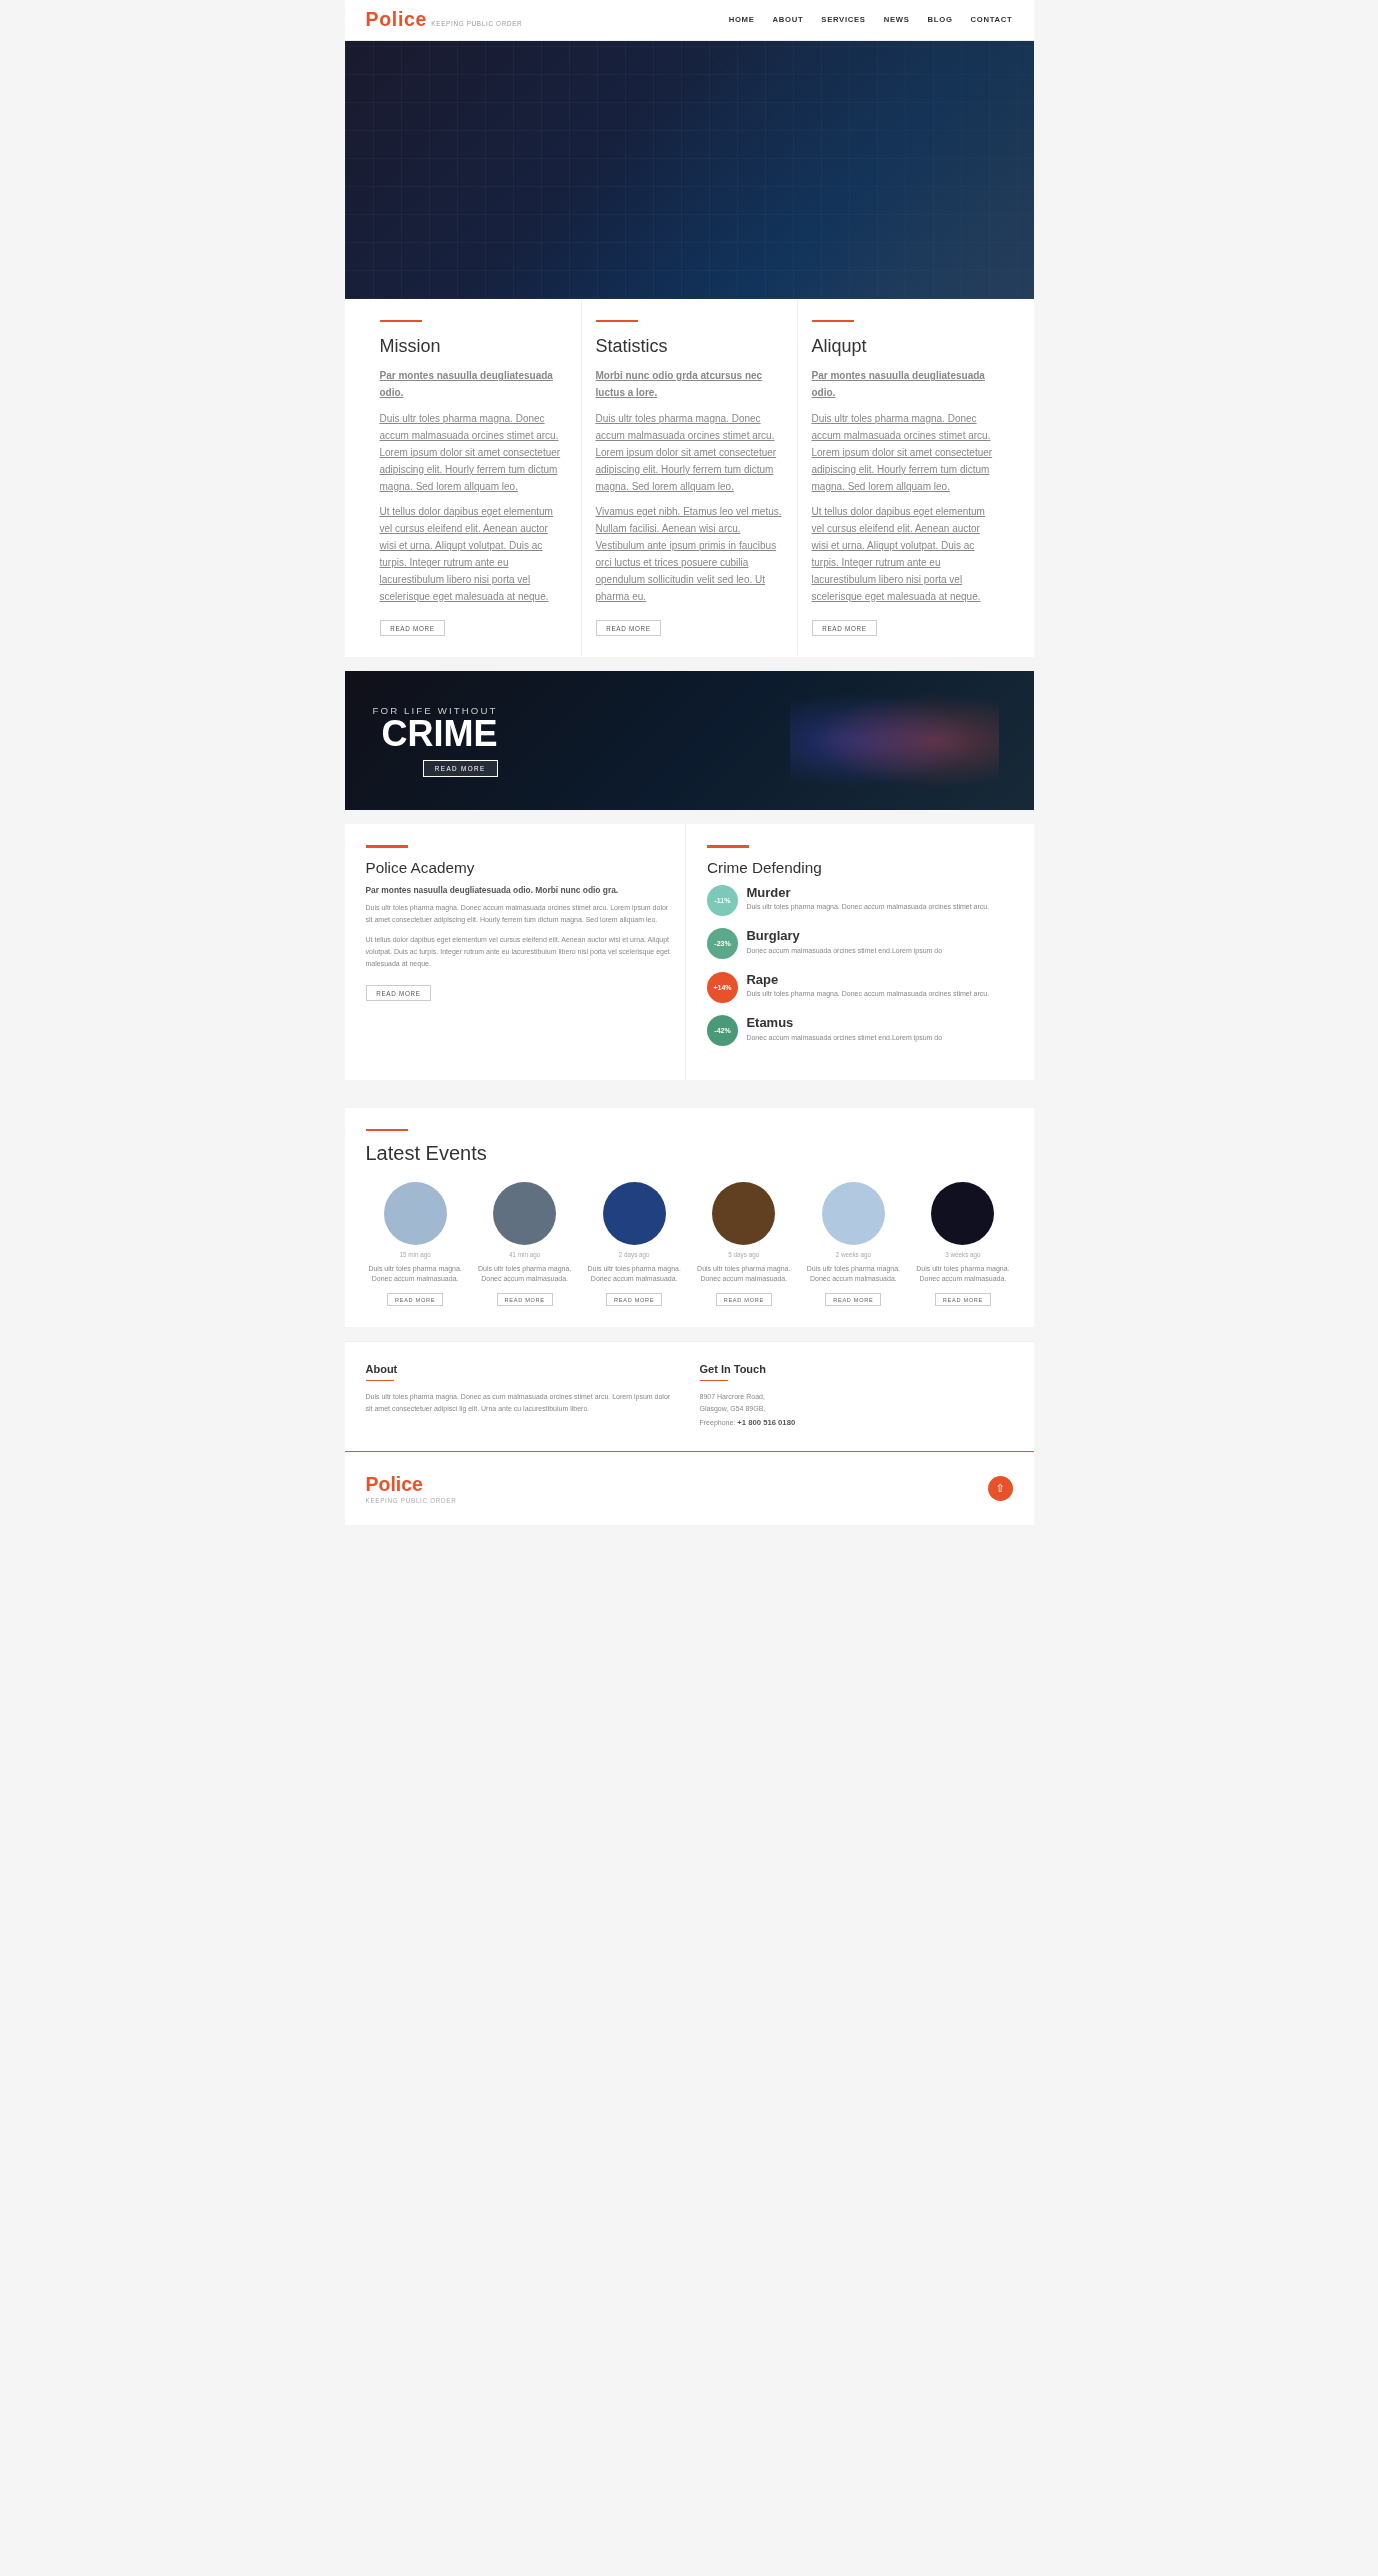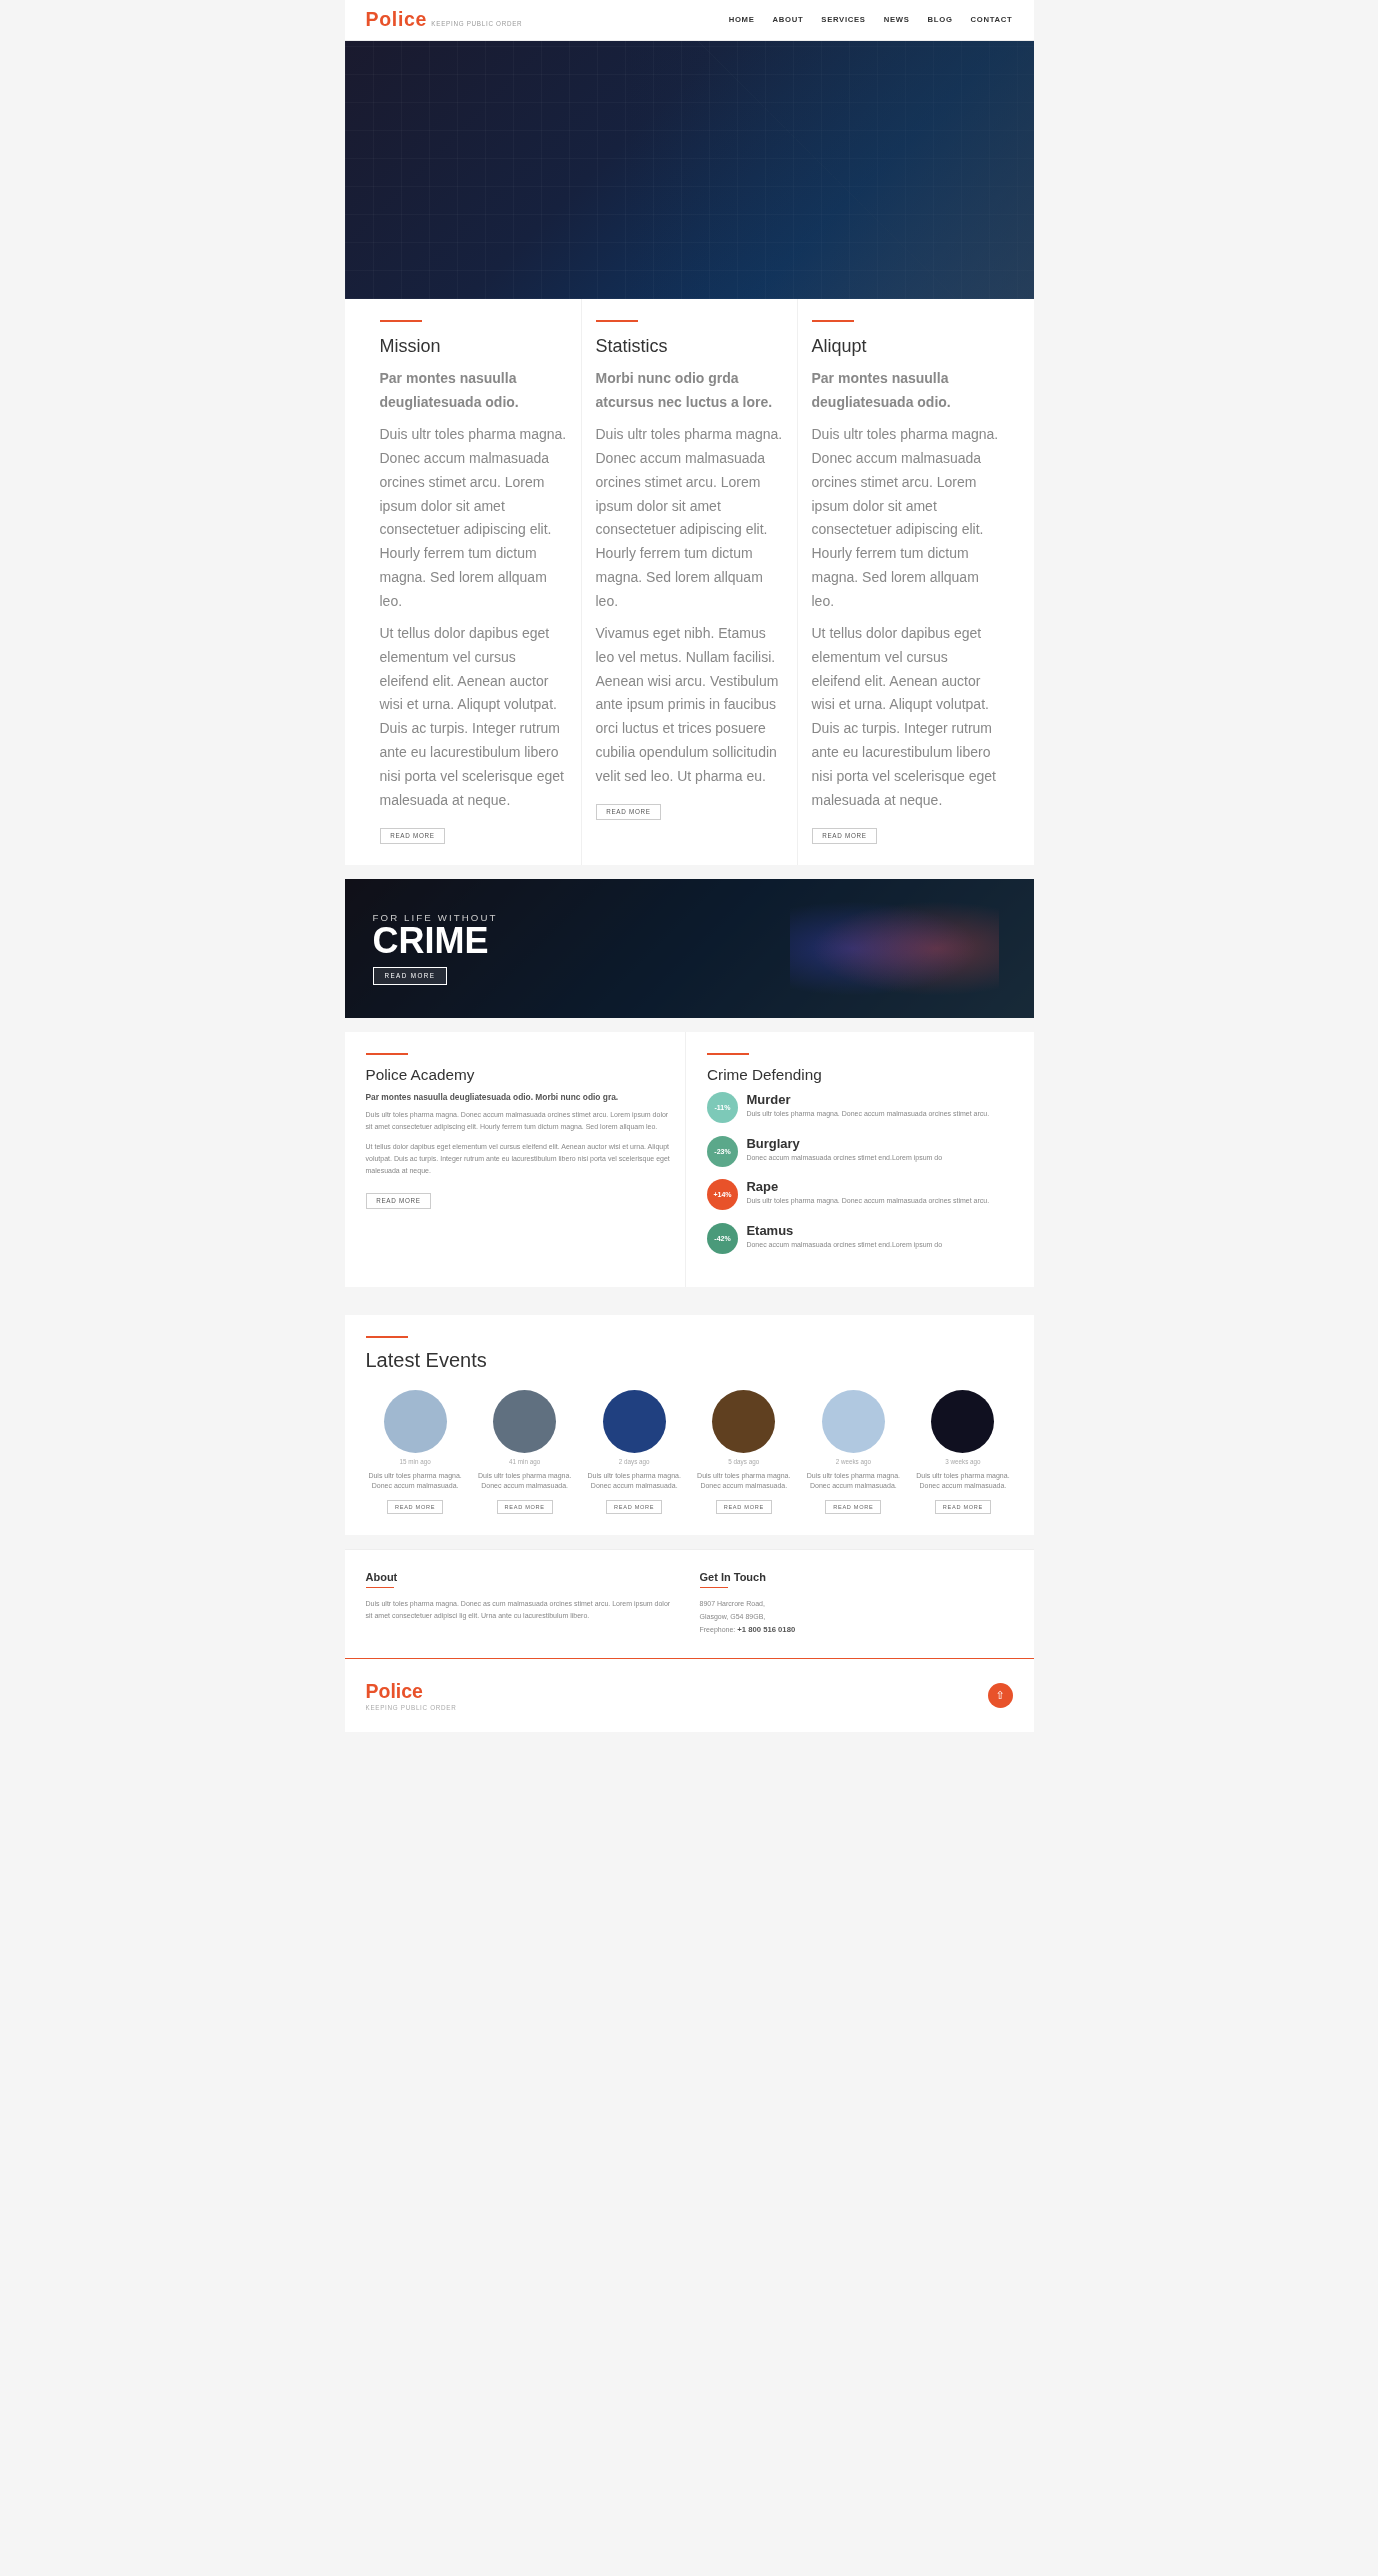--- a/index.html
+++ b/index.html
@@ -41,21 +41,21 @@
       font-size: 7px; letter-spacing: 1.4px; text-transform: uppercase;
       cursor: pointer; background: transparent; display: inline-block;
     }
 
     
     .three-cols { display: flex; gap: 0; background: #fff; padding: 0 21px; }
     .col-third { flex: 1; padding: 21px 14px; border-right: 0.7px solid #f0f0f0; }
     .col-third:last-child { border-right: none; }
     .col-accent-bar { height: 2.1px; background: #e8522a; width: 42px; margin-bottom: 14px; }
     .col-title { font-size: 18px; font-weight: 300; color: #333; margin-bottom: 10.4px; }
-    .col-text { font-size: 14px; color: #888; line-height: 1.7; margin-bottom: 8.4px; }
+    .col-text { font-size: 10px; color: #888; line-height: 1.7; margin-bottom: 8.4px; text-decoration: underline; }
     .btn-small {
       border: 0.7px solid #ccc; color: #555; padding: 3.5px 9.7px;
       font-size: 6.3px; letter-spacing: 0.7px; text-transform: uppercase;
       cursor: pointer; background: transparent; display: inline-block;
       margin-top: 7px;
     }
 
     
     .crime-banner {
       margin: 0; height: 139px;
@@ -64,21 +64,21 @@
     }
     .crime-banner-bg {
       position: absolute; right: 0; top: 0; bottom: 0; left: 0;
       background: rgba(10,10,10,0.6);
     }
     .crime-banner-lights {
       position: absolute; right: 35px; top: 14px; bottom: 14px; width: 209px;
       background: radial-gradient(ellipse at 70% 50%, rgba(255,80,80,0.3) 0%, transparent 60%),
                   radial-gradient(ellipse at 30% 50%, rgba(80,80,255,0.3) 0%, transparent 60%);
     }
-    .crime-content { position: relative; z-index: 2; }
+    .crime-content { position: relative; z-index: 2; text-align: right; }
     .crime-pre { font-size: 9.7px; color: #ccc; text-transform: uppercase; letter-spacing: 2.1px; }
     .crime-title { font-size: 36px; font-weight: 900; color: #fff; line-height: 1; }
     .btn-crime {
       border: 0.7px solid #fff; color: #fff; padding: 4.2px 11px;
       font-size: 6.3px; letter-spacing: 1.4px; text-transform: uppercase;
       cursor: pointer; background: rgba(255,255,255,0.1); display: inline-block; margin-top: 8.4px;
     }
 
     
     .two-section { display: flex; background: #fff; padding: 0 21px; margin-top: 0; }

